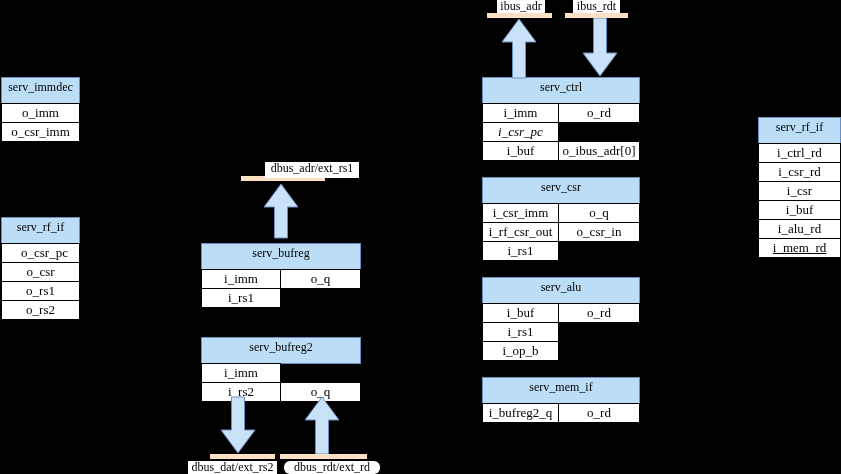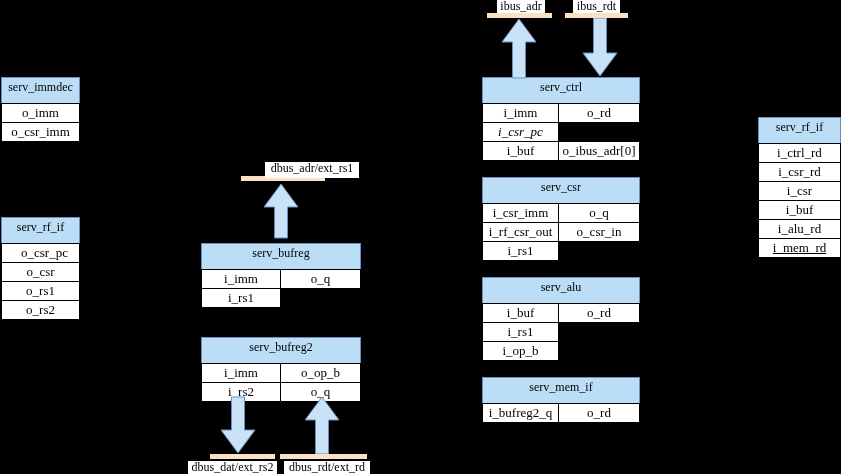--- a/index.html
+++ b/index.html
@@ -76,21 +76,20 @@
         <div class="mod-cell" style="width: 81px; margin-left: -1px;">o_q</div>
       </div>
       <div class="mod-row">
         <div class="mod-cell" style="width: 80px;">i_rs1</div>
       </div>
     </div>
     <div class="module" style="left: 201px; top: 337px; width: 160px;">
       <div class="mod-header">serv_bufreg2</div>
       <div class="mod-row">
         <div class="mod-cell" style="width: 80px;">i_imm</div>
-        <div class="mod-cell" style="width: 81px; margin-left: -1px;">o_op_b</div>
       </div>
       <div class="mod-row">
         <div class="mod-cell" style="width: 80px;">i_rs2</div>
         <div class="mod-cell" style="width: 81px; margin-left: -1px;">o_q</div>
       </div>
     </div>
     <div class="module" style="left: 482px; top: 77px; width: 158px;">
       <div class="mod-header">serv_ctrl</div>
       <div class="mod-row">
         <div class="mod-cell" style="width: 77px;">i_imm</div>
@@ -161,14 +160,14 @@
     </div>
     <div class="bus-bar" style="left: 487px; top: 13px; width: 65px; height: 5px;"></div>
     <div class="bus-label" style="left: 497px; top: 0px; width: 48px; height: 13px;">ibus_adr</div>
     <div class="bus-bar" style="left: 565px; top: 13px; width: 63px; height: 5px;"></div>
     <div class="bus-label" style="left: 573px; top: 0px; width: 47px; height: 13px;">ibus_rdt</div>
     <div class="bus-bar" style="left: 241px; top: 176px; width: 84px; height: 5px;"></div>
     <div class="bus-label" style="left: 238px; top: 162px; width: 94px; height: 16px; margin-left: 27px;">dbus_adr/ext_rs1</div>
     <div class="bus-bar" style="left: 210px; top: 454px; width: 65px; height: 5px;"></div>
     <div class="bus-label" style="left: 188px; top: 461px; width: 89px; height: 13px;">dbus_dat/ext_rs2</div>
     <div class="bus-bar" style="left: 280px; top: 454px; width: 87px; height: 5px;"></div>
-    <div class="bus-label" style="left: 284px; top: 461px; width: 86px; height: 13px;">dbus_rdt/ext_rd</div>
+    <div class="bus-label" style="left: 284px; top: 461px; width: 96px; height: 13px; border-radius: 6px;">dbus_rdt/ext_rd</div>
   </div>
 
 </body></html>

